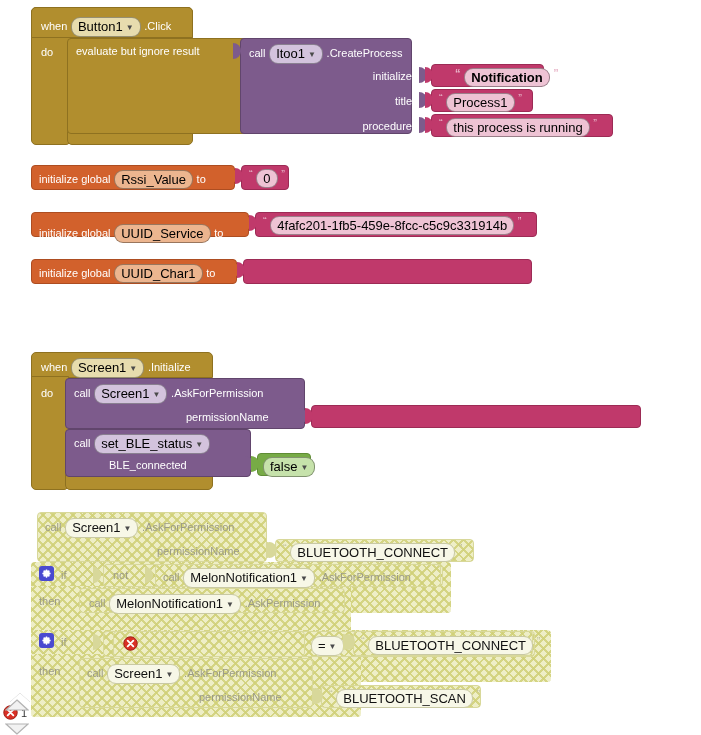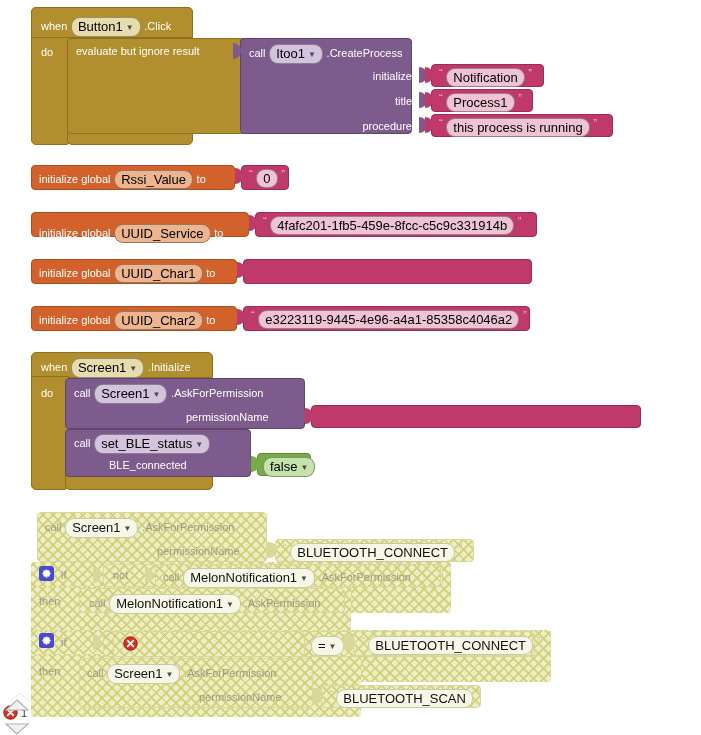--- a/index.html
+++ b/index.html
@@ -129,21 +129,21 @@
     </div>
 
     <div class="row" style="left:330px;top:62px;text-align:right;width:51px;">
       <span class="lbl">initialize</span>
     </div>
     <div class="socket" style="left:388px;top:60px;background:#7d5b8c;"></div>
     <div class="body c-text" style="left:400px;top:57px;width:113px;height:23px;"></div>
     <div class="plug" style="left:394px;top:60px;">
         <span style="position:absolute;left:0;top:0;width:8px;height:16px;border-radius:0 8px 8px 0;background:#c0396b;"></span>
       </div>
-    <div class="row" style="left:408px;top:61px;">
+    <div class="row" style="left:424px;top:61px;font-weight:bold;">
       <span class="quote">“</span>
       <span class="field f-text">Notification</span>
       <span class="quote">”</span>
     </div>
 
     <div class="row" style="left:337px;top:87px;text-align:right;width:44px;">
       <span class="lbl">title</span>
     </div>
     <div class="socket" style="left:388px;top:85px;background:#7d5b8c;"></div>
     <div class="body c-text" style="left:400px;top:82px;width:102px;height:23px;"></div>
@@ -216,38 +216,20 @@
       <span class="field f-var">UUID_Char1</span>
       <span class="lbl">to</span>
     </div>
     <div class="socket" style="left:200px;top:3px;background:#d2612c;"></div>
     <div class="body c-text" style="left:212px;top:0;width:289px;height:25px;"></div>
     <div class="plug" style="left:206px;top:3px;">
         <span style="position:absolute;left:0;top:0;width:8px;height:16px;border-radius:0 8px 8px 0;background:#c0396b;"></span>
       </div>
   </div>
 
-  <div class="blk" style="left:31px;top:306px;width:505px;height:25px;">
-    <div class="body c-var" style="left:0;top:0;width:206px;height:25px;"></div>
-    <div class="row" style="left:8px;top:5px;">
-      <span class="lbl">initialize global</span>
-      <span class="field f-var">UUID_Char2</span>
-      <span class="lbl">to</span>
-    </div>
-    <div class="socket" style="left:200px;top:3px;background:#d2612c;"></div>
-    <div class="body c-text" style="left:212px;top:0;width:287px;height:25px;"></div>
-    <div class="plug" style="left:206px;top:3px;">
-        <span style="position:absolute;left:0;top:0;width:8px;height:16px;border-radius:0 8px 8px 0;background:#c0396b;"></span>
-      </div>
-    <div class="row" style="left:220px;top:4px;">
-      <span class="quote">“</span>
-      <span class="field f-text">e3223119-9445-4e96-a4a1-85358c4046a2</span>
-      <span class="quote">”</span>
-    </div>
-  </div>
 
   <div class="blk" style="left:31px;top:352px;width:610px;height:140px;">
     <div class="body c-event" style="left:0;top:0;width:182px;height:26px;border-radius:5px 5px 0 0;"></div>
     <div class="body c-event" style="left:0;top:24px;width:38px;height:114px;border-radius:0 0 5px 5px;"></div>
     <div class="body c-event" style="left:34px;top:122px;width:148px;height:16px;border-radius:0 0 5px 5px;"></div>
 
     <div class="row" style="left:10px;top:6px;">
       <span class="lbl">when</span>
       <span class="field f-event"><span>Screen1</span><span class="caret">▼</span></span>
       <span class="lbl">.Initialize</span>

